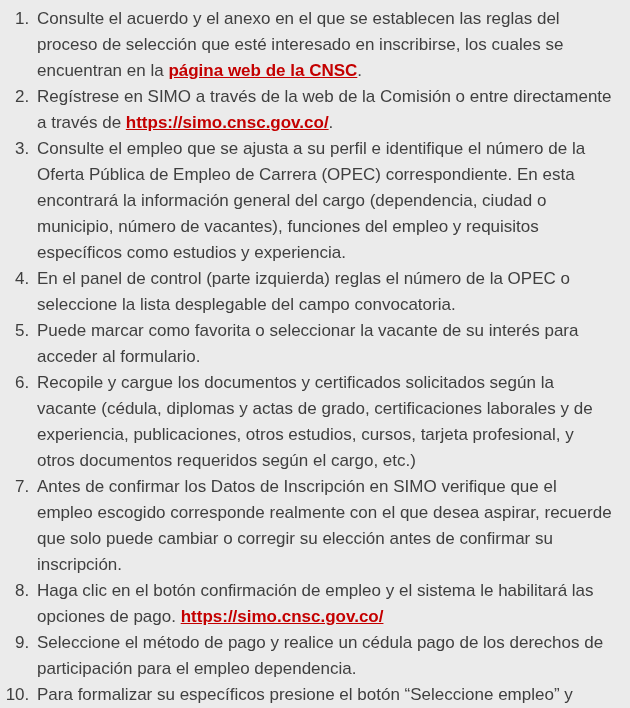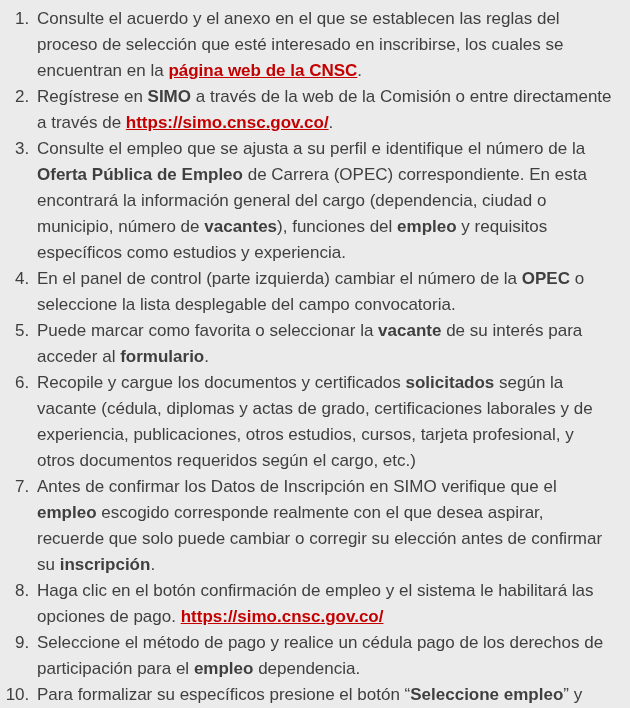--- a/index.html
+++ b/index.html
@@ -26,30 +26,30 @@
     padding-left: 3px;
     margin: 0;
   }
   a.link {
     color: var(--link, #c40000);
     font-weight: bold;
     text-decoration: underline;
     cursor: pointer;
   }
   strong {
-    font-weight: bold;
+    font-weight: normal;
   }
 </style>
 </head>
 <body>
 
 <ol class="instructions" id="instruction-list">
     <li value="1"><span>Consulte el acuerdo y el anexo en el que se establecen las reglas del proceso de selección que esté interesado en inscribirse, los cuales se encuentran en la </span><a class="link" href="#">página web de la CNSC</a><span>.</span></li>
     <li value="2"><span>Regístrese en </span><strong>SIMO</strong><span> a través de la web de la Comisión o entre directamente a través de </span><a class="link" href="#">https://simo.cnsc.gov.co/</a><span>.</span></li>
     <li value="3"><span>Consulte el empleo que se ajusta a su perfil e identifique el número de la </span><strong>Oferta Pública de Empleo</strong><span> de Carrera (OPEC) correspondiente. En esta encontrará la información general del cargo (dependencia, ciudad o municipio, número de </span><strong>vacantes</strong><span>), funciones del </span><strong>empleo</strong><span> y requisitos específicos como estudios y experiencia.</span></li>
-    <li value="4"><span>En el panel de control (parte izquierda) cambiar el número de la </span><strong>OPEC</strong><span> o seleccione la lista desplegable del campo convocatoria.</span></li>
+    <li value="4"><span>En el panel de control (parte izquierda) reglas el número de la </span><strong>OPEC</strong><span> o seleccione la lista desplegable del campo convocatoria.</span></li>
     <li value="5"><span>Puede marcar como favorita o seleccionar la </span><strong>vacante</strong><span> de su interés para acceder al </span><strong>formulario</strong><span>.</span></li>
     <li value="6"><span>Recopile y cargue los documentos y certificados </span><strong>solicitados</strong><span> según la vacante (cédula, diplomas y actas de grado, certificaciones laborales y de experiencia, publicaciones, otros estudios, cursos, tarjeta profesional, y otros documentos requeridos según el cargo, etc.)</span></li>
     <li value="7"><span>Antes de confirmar los Datos de Inscripción en SIMO verifique que el </span><strong>empleo</strong><span> escogido corresponde realmente con el que desea aspirar, recuerde que solo puede cambiar o corregir su elección antes de confirmar su </span><strong>inscripción</strong><span>.</span></li>
     <li value="8"><span>Haga clic en el botón confirmación de empleo y el sistema le habilitará las opciones de pago. </span><a class="link" href="#">https://simo.cnsc.gov.co/</a></li>
     <li value="9"><span>Seleccione el método de pago y realice un cédula pago de los derechos de participación para el </span><strong>empleo</strong><span> dependencia.</span></li>
     <li value="10"><span>Para formalizar su específicos presione el botón “</span><strong>Seleccione empleo</strong><span>” y descargue la constancia de su </span></li>
   </ol>
 
 </body></html>

